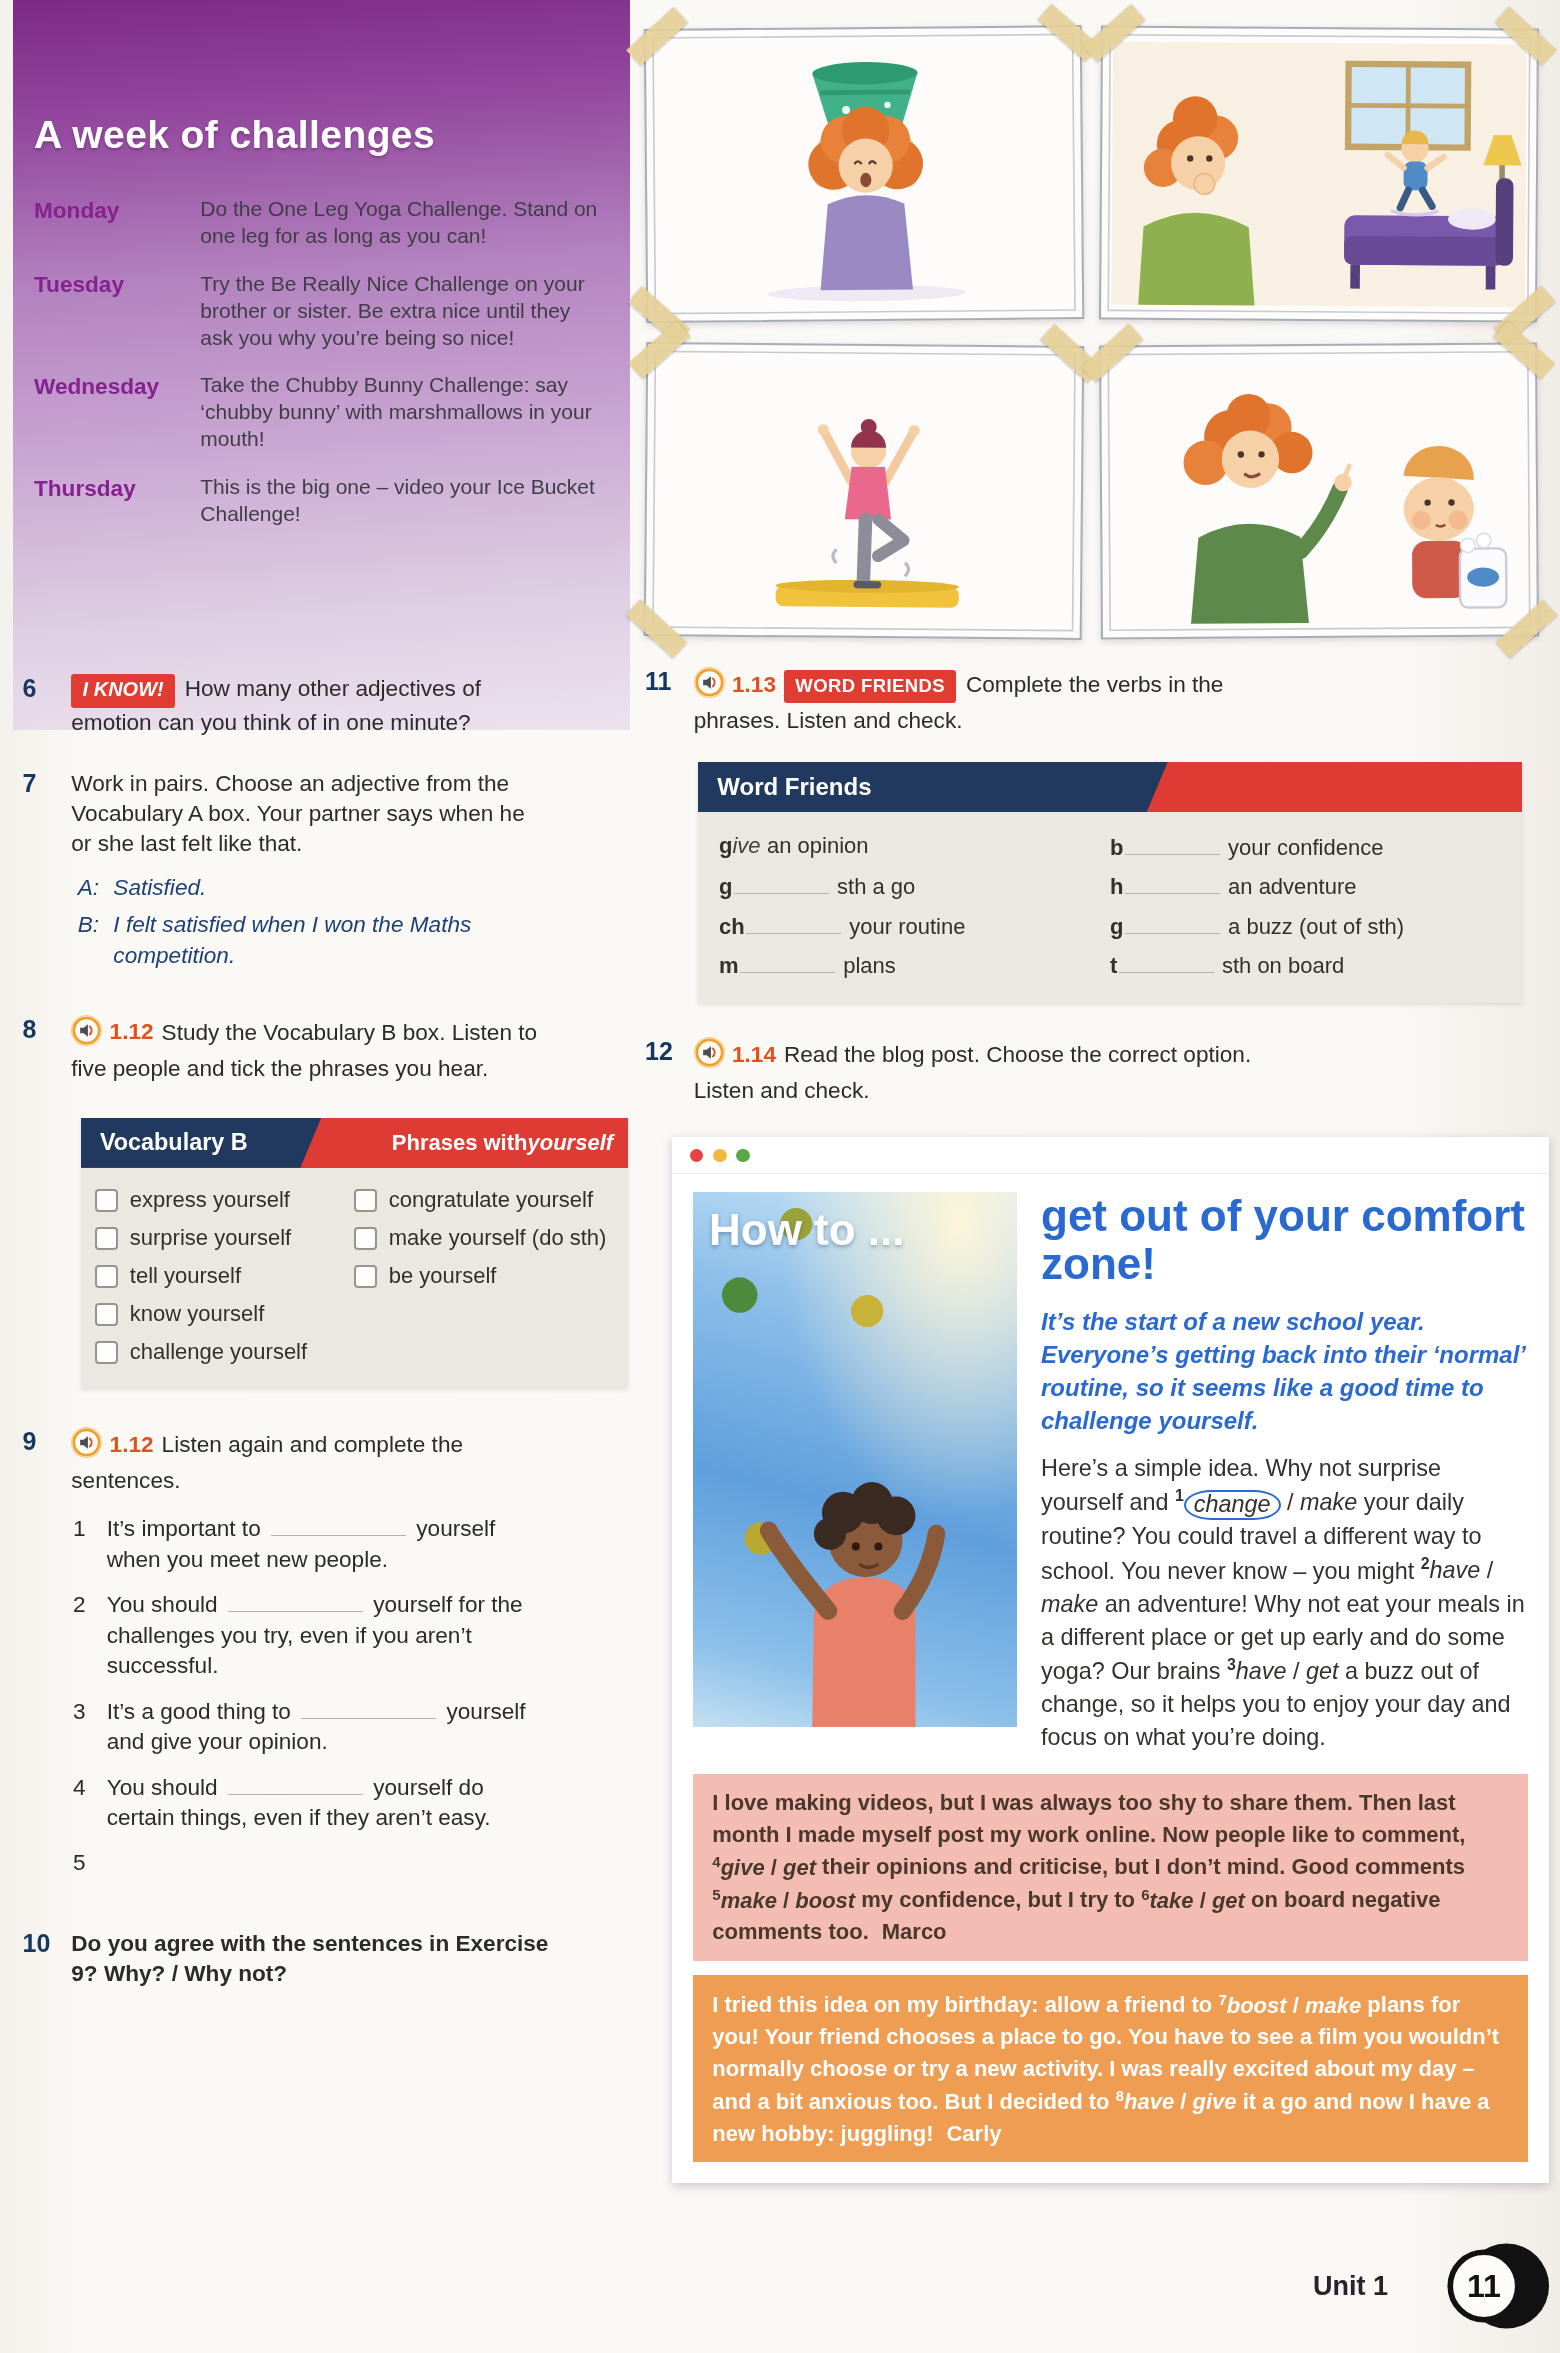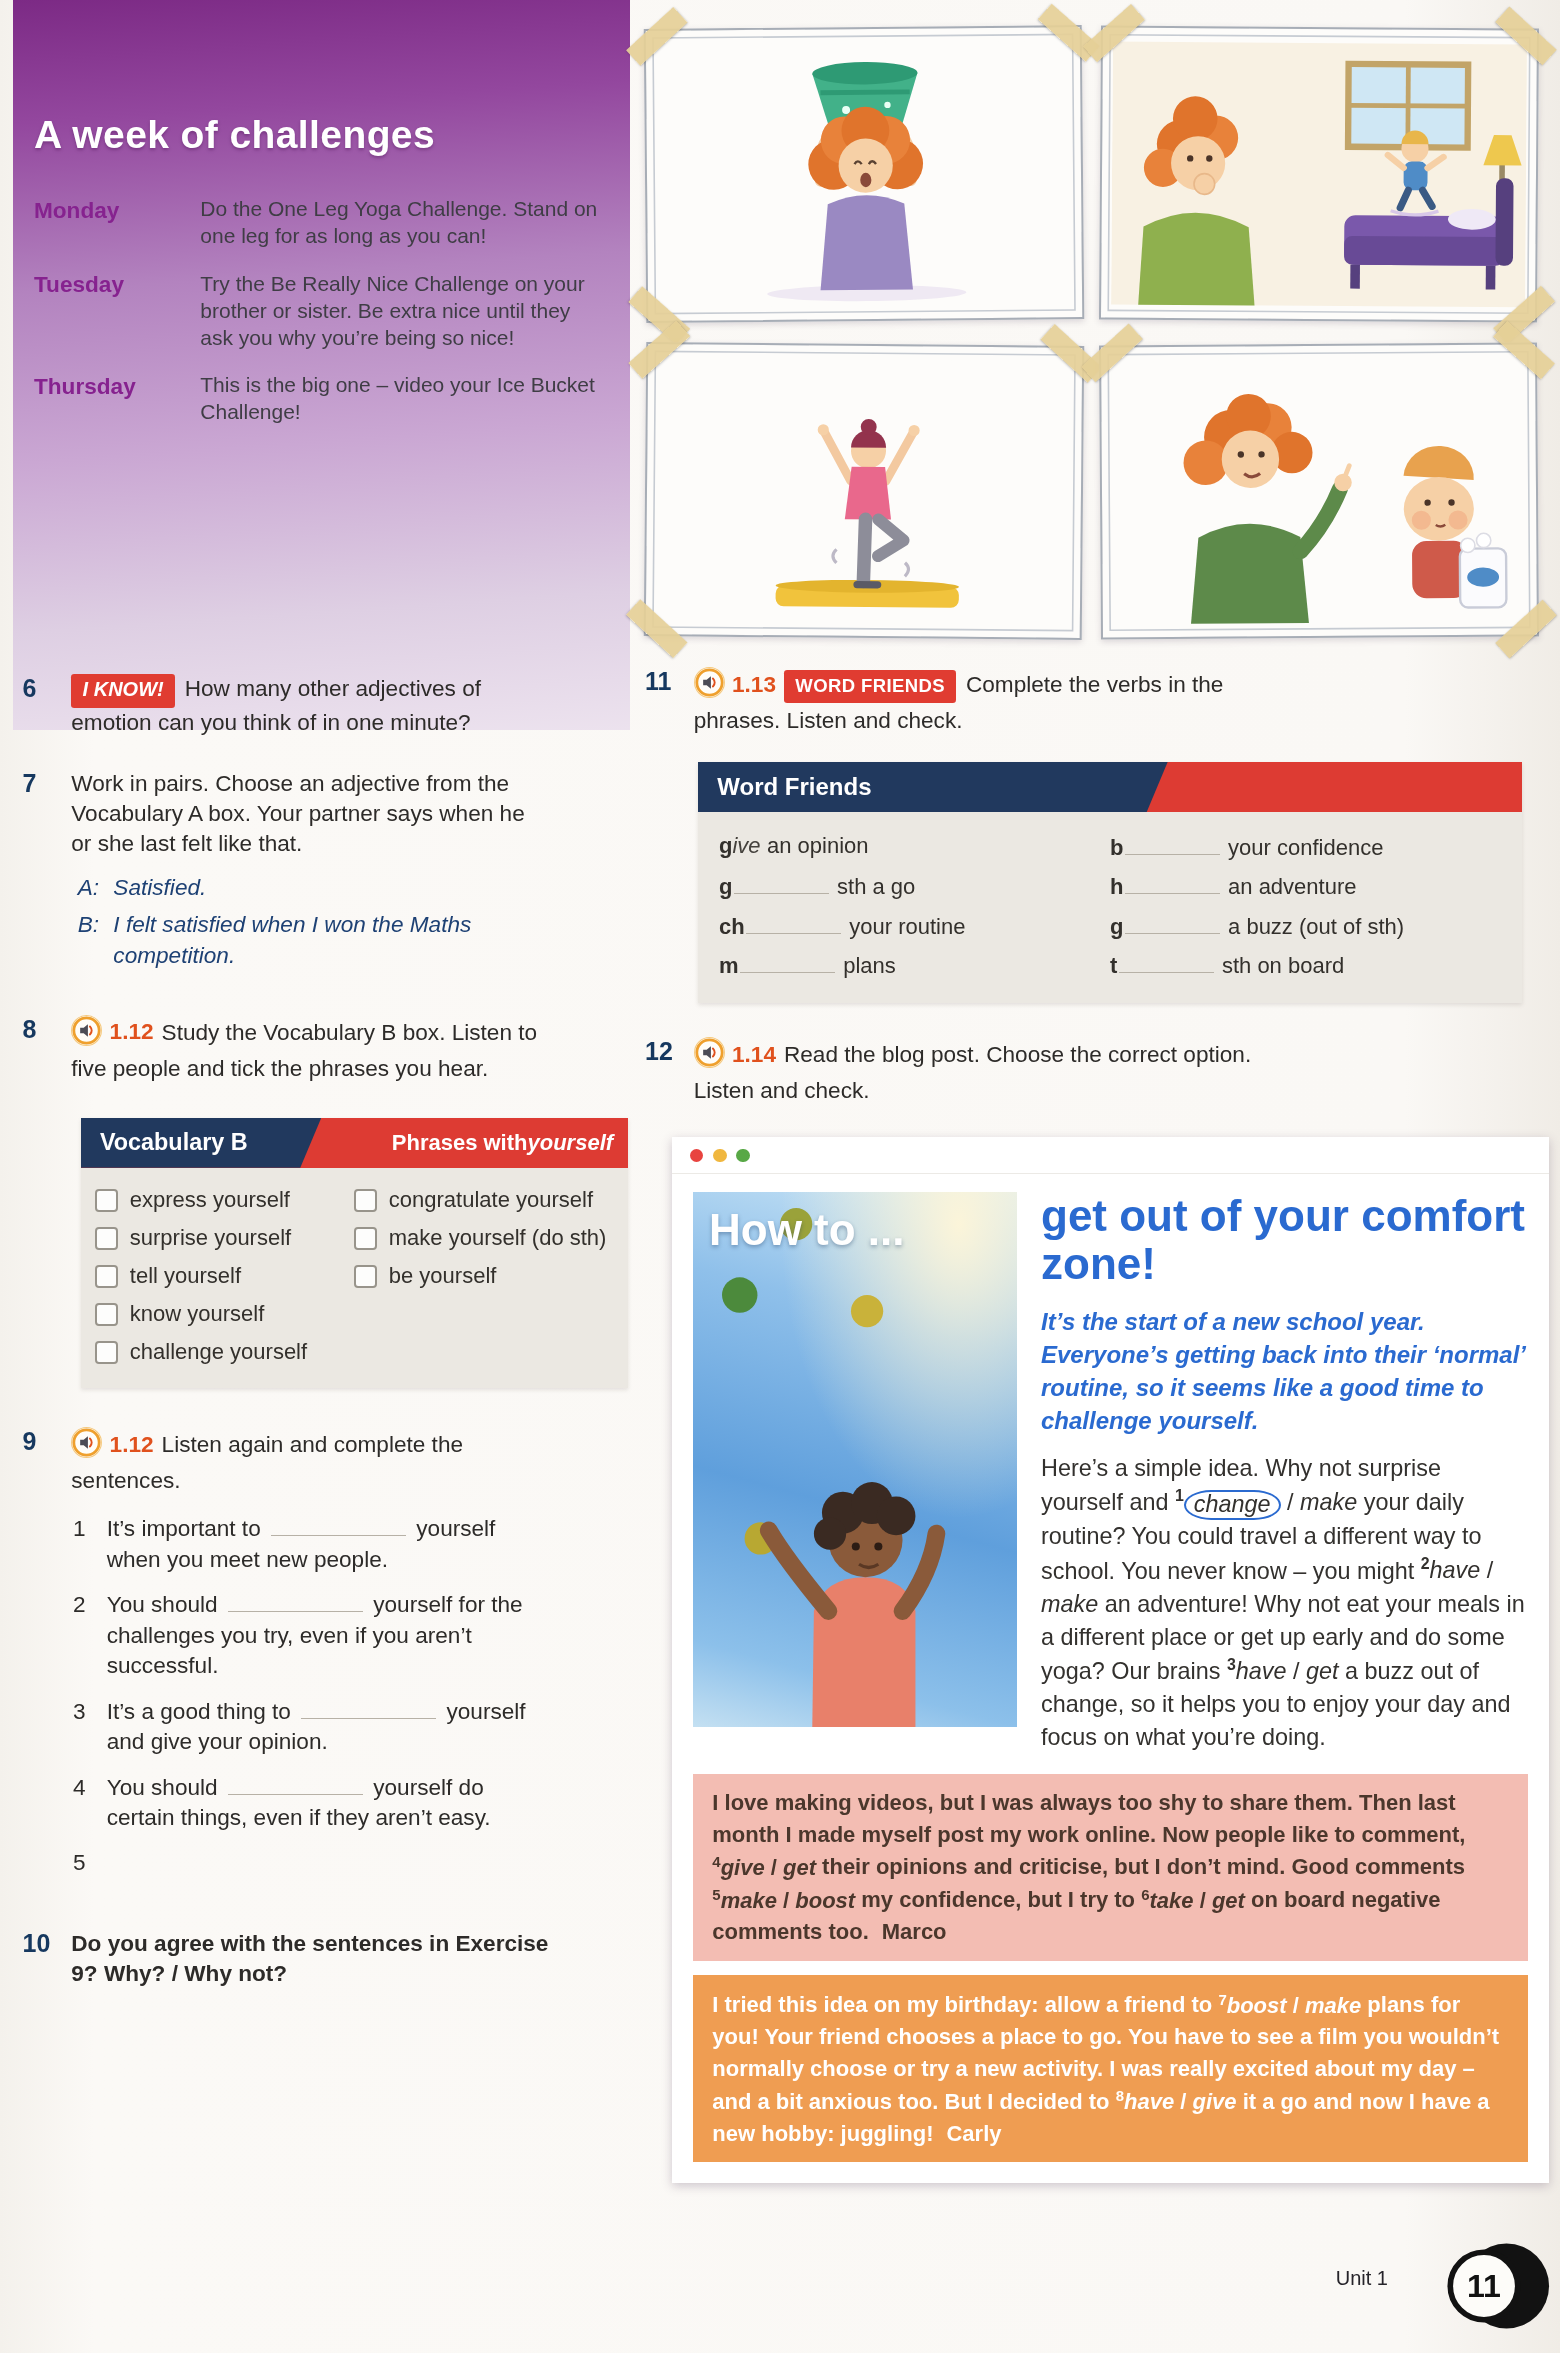--- a/index.html
+++ b/index.html
@@ -108,38 +108,42 @@
   .opt em { font-style:italic; }
   .circled { border:2.4px solid #2a6ad0; border-radius:48% / 85%; padding:0 8px 1.6px; display:inline-block;
     line-height:1.05; vertical-align:-2.4px; font-style:italic; cursor:pointer; }
   .opt em { cursor:pointer; }
   .comment { clear:both; margin-top:19.3px; padding:13px 19.3px; font-size:22px; line-height:1.44; font-weight:bold; }
   .comment.marco { background:#f3bdb3; color:#4b372c; }
   .comment.carly { background:#ef9d52; color:#fff; margin-top:14.5px; }
   .author { margin-left:13px; }
 
   
-  .unit-label { position:absolute; right:173px; bottom:64px; font-size:20px; font-weight:normal; color:#26242a; }
+  .unit-label { position:absolute; right:173px; bottom:52px; font-size:27px; font-weight:bold; color:#26242a; }
   .page-badge { position:absolute; right:6.4px; bottom:19.3px; width:142px; height:98px; }
 </style>
 </head>
 <body>
 
 <div class="page">
 
   <section class="challenge-panel">
     <h1 class="panel-title">A week of challenges</h1>
     <div class="sched">
       <div class="sched-row">
         <div class="sched-day">Monday</div>
         <div class="sched-text">Do the One Leg Yoga Challenge. Stand on one leg for as long as you can!</div>
       </div>
       <div class="sched-row">
         <div class="sched-day">Tuesday</div>
         <div class="sched-text">Try the Be Really Nice Challenge on your brother or sister. Be extra nice until they ask you why you’re being so nice!</div>
+      </div>
+      <div class="sched-row">
+        <div class="sched-day">Wednesday</div>
+        <div class="sched-text">Take the Chubby Bunny Challenge: say ‘chubby bunny’ with marshmallows in your mouth!</div>
       </div>
       <div class="sched-row">
         <div class="sched-day">Thursday</div>
         <div class="sched-text">This is the big one – video your Ice Bucket Challenge!</div>
       </div>
     </div>
   </section>
 
   <section class="photos">
 

